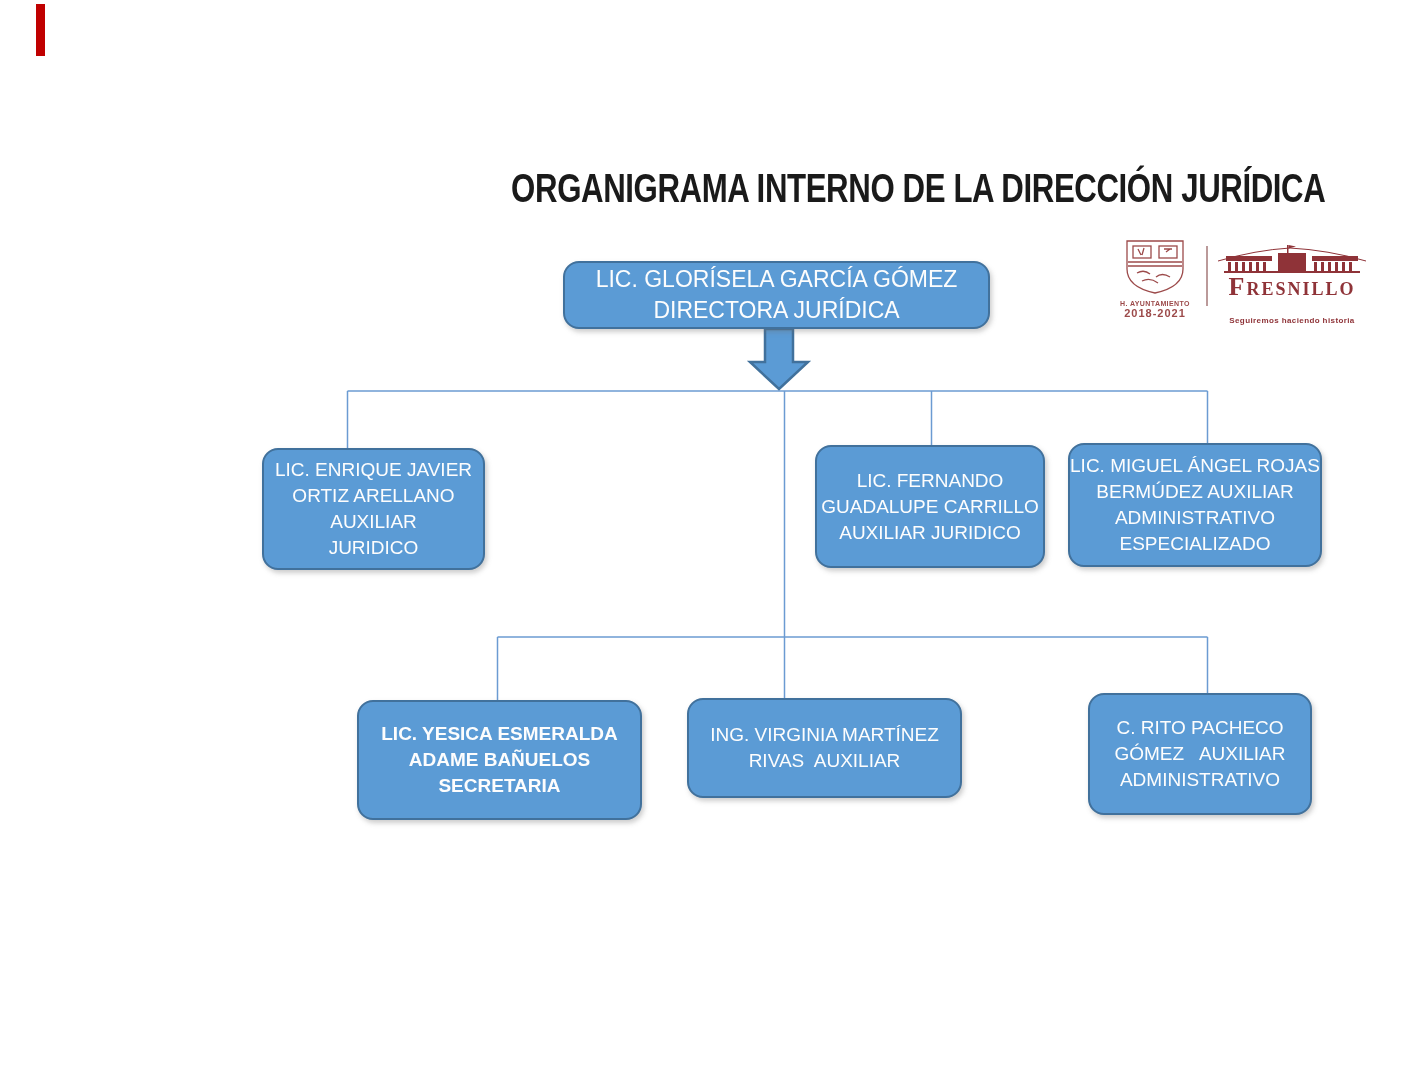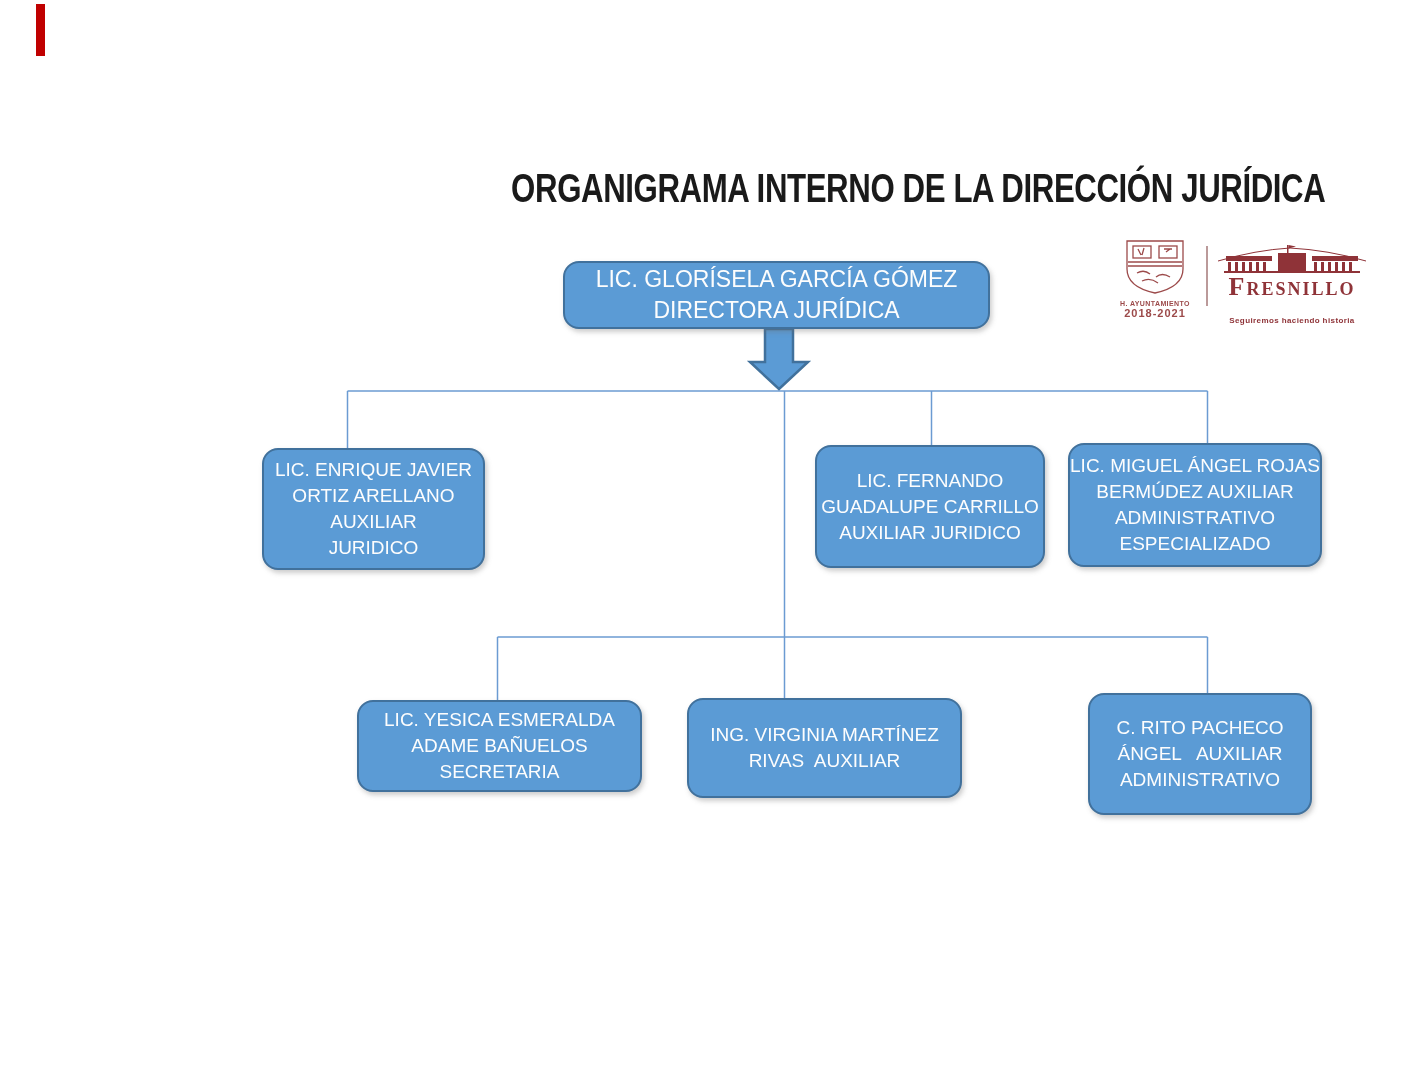--- a/index.html
+++ b/index.html
@@ -22,21 +22,21 @@
     text-align:center; box-shadow:2px 3px 5px rgba(110,110,110,0.35);
   }
   .node .line { white-space:pre; }
   .node-root { left:563px; top:261px; width:427px; height:68px; font-size:23px; }
   .node-root .line { line-height:31px; }
   .node-child { font-size:19px; }
   .node-child .line { line-height:26px; }
   .node-enrique  { left:262px;  top:448px; width:223px; height:122px; }
   .node-fernando { left:803px;  top:445px; width:230px; height:123px;margin-left:12px; }
   .node-miguel   { left:1068px; top:443px; width:254px; height:124px; }
-  .node-yesica   { left:357px;  top:700px; width:285px; height:92px; }
+  .node-yesica   { left:357px;  top:700px; width:285px; height:120px;font-weight:bold; }
   .node-virginia { left:687px;  top:698px; width:275px; height:100px; }
   .node-rito     { left:1088px; top:693px; width:224px; height:122px; }
   .crest-box { position:absolute; left:1110px; top:239px; width:90px; text-align:center; color:#9c4a4a; }
   .crest-line1 { font-size:7px; font-weight:700; letter-spacing:0.4px; margin-top:1px; }
   .crest-line2 { font-size:11px; font-weight:700; letter-spacing:1px; }
   .logo-sep { position:absolute; left:1206px; top:246px; width:2px; height:60px; background:#bb9a9a; }
   .fresnillo-box { position:absolute; left:1216px; top:244px; width:152px; text-align:center; color:#8f3338; }
   .fresnillo-name {
     font-family:"Liberation Serif", serif; font-weight:bold; font-size:18px;
     letter-spacing:2px; line-height:22px; margin-top:-2px;
@@ -99,21 +99,21 @@
     <div class="line">SECRETARIA</div>
   </div>
 
   <div class="node node-child node-virginia">
     <div class="line">ING. VIRGINIA MARTÍNEZ</div>
     <div class="line">RIVAS  AUXILIAR</div>
   </div>
 
   <div class="node node-child node-rito">
     <div class="line">C. RITO PACHECO</div>
-    <div class="line">ÁNGEL   AUXILIAR</div>
+    <div class="line">GÓMEZ   AUXILIAR</div>
     <div class="line">ADMINISTRATIVO</div>
   </div>
 
   <div class="crest-box">
     <svg width="66" height="56" viewBox="0 0 66 56">
       <g stroke="#9c4a4a" stroke-width="1.3" fill="none">
         <path d="M5,2 H61 V30 Q61,48 33,54 Q5,48 5,30 Z"></path>
         <rect x="11" y="7" width="18" height="12"></rect>
         <rect x="37" y="7" width="18" height="12"></rect>
         <path d="M6,23 H60"></path>

